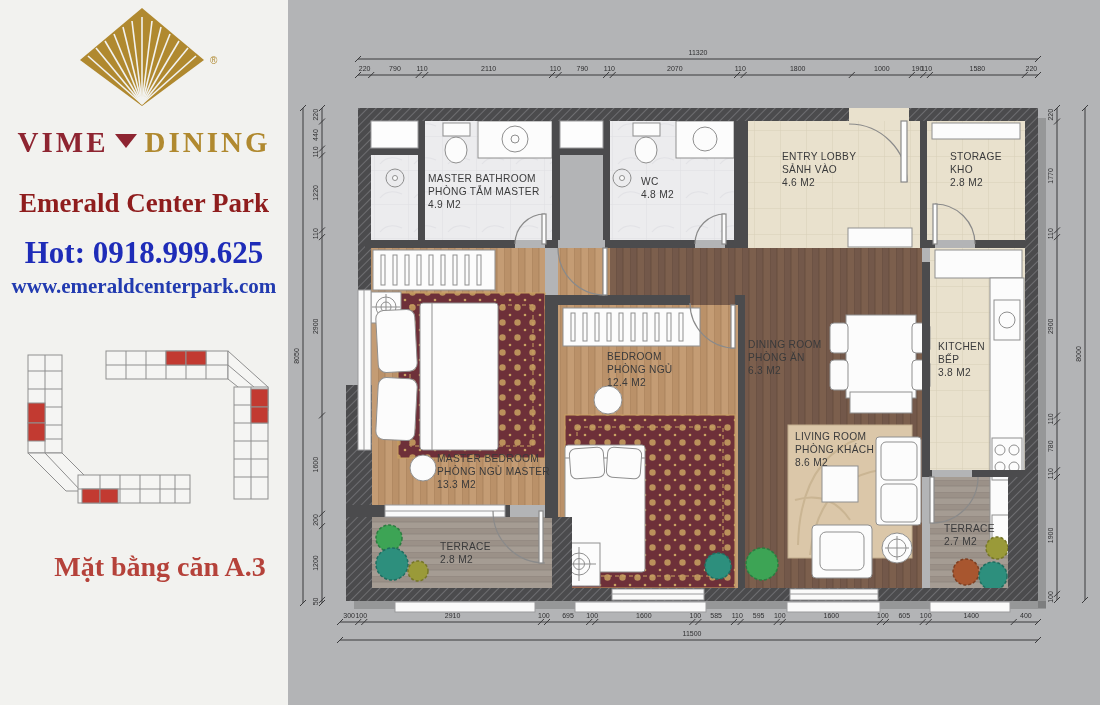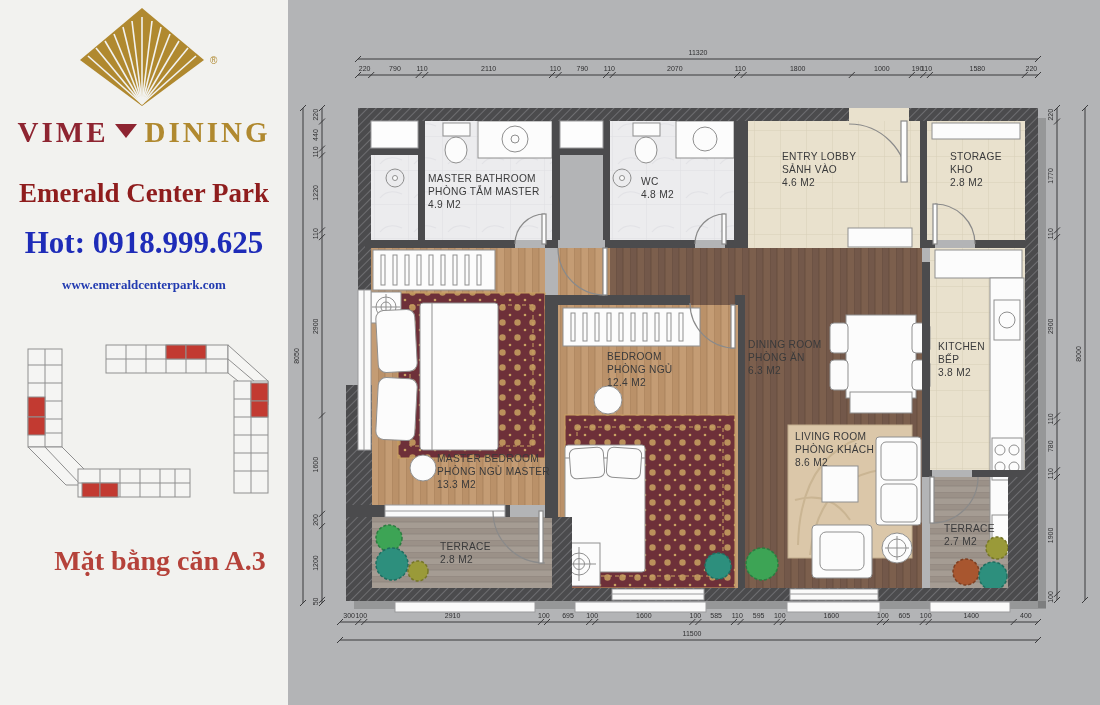--- a/index.html
+++ b/index.html
@@ -1,32 +1,32 @@
 <!DOCTYPE html>
 <html style="--brand-red: #8e2531; --brand-gold: #b0892f; --project-red: #8f1d1d; --hotline-blue: #1e2cb8; --website-blue: #223bb0; --caption-red: #b5423a; --highlight-red: #c23a31; --wall: #4b4b4d; --carpet: #6e3039; --carpet-gold: #c9a262;"><head>
 <meta charset="utf-8">
 <style>
   html,body{margin:0;padding:0;}
   body{font-family:"Liberation Sans",sans-serif;background:#888;}
   #stage{position:relative;width:1100px;height:705px;overflow:hidden;background:#b3b4b6;}
   #sidebar{position:absolute;left:0;top:0;width:288px;height:705px;background:#f2f2ef;
     display:flex;flex-direction:column;align-items:center;}
   .logo-wrap{margin-top:6px;position:relative;}
-  .brand-line{display:flex;align-items:center;justify-content:flex-start;gap:6px;margin-top:2px;
+  .brand-line{display:flex;align-items:center;justify-content:flex-start;gap:6px;margin-top:12px;
     font-family:"Liberation Serif",serif;font-weight:bold;font-size:29px;letter-spacing:3px;}
   .brand-left{color:var(--brand-red,#8e2531);}
   .brand-right{color:var(--brand-gold,#b0892f);}
   .brand-chevron{width:0;height:0;border-left:11px solid transparent;border-right:11px solid transparent;
     border-top:14px solid var(--brand-red,#8e2531);margin:0 1px;transform:translateY(-2px);}
   .project-name{font-family:"Liberation Serif",serif;font-weight:bold;font-size:27px;
     color:var(--project-red,#8f1d1d);margin-top:29px;}
   .hotline{font-family:"Liberation Serif",serif;font-weight:bold;font-size:31px;
     color:var(--hotline-blue,#1e2cb8);margin-top:16px;}
-  .website{font-family:"Liberation Serif",serif;font-weight:bold;font-size:13px;
-    color:var(--website-blue,#223bb0);margin-top:16px;}
+  .website{font-family:"Liberation Serif",serif;font-weight:bold;font-size:21px;
+    color:var(--website-blue,#223bb0);margin-top:3px;}
   .keyplan-wrap{margin-top:42px;}
   .caption{font-family:Liberation Serif, serif;font-weight:bold;font-size:28px;
     color:var(--caption-red,#b5423a);margin-top:28px;margin-left:32px;}
   #plan-svg{position:absolute;left:288px;top:0;}
   text.dim{font-family:"Liberation Sans",sans-serif;font-size:7px;fill:#2f2f31;}
   text.room{font-family:"Liberation Sans",sans-serif;font-size:10.2px;fill:#3a3a3b;letter-spacing:.3px;}
 </style>
 </head>
 <body>
 

